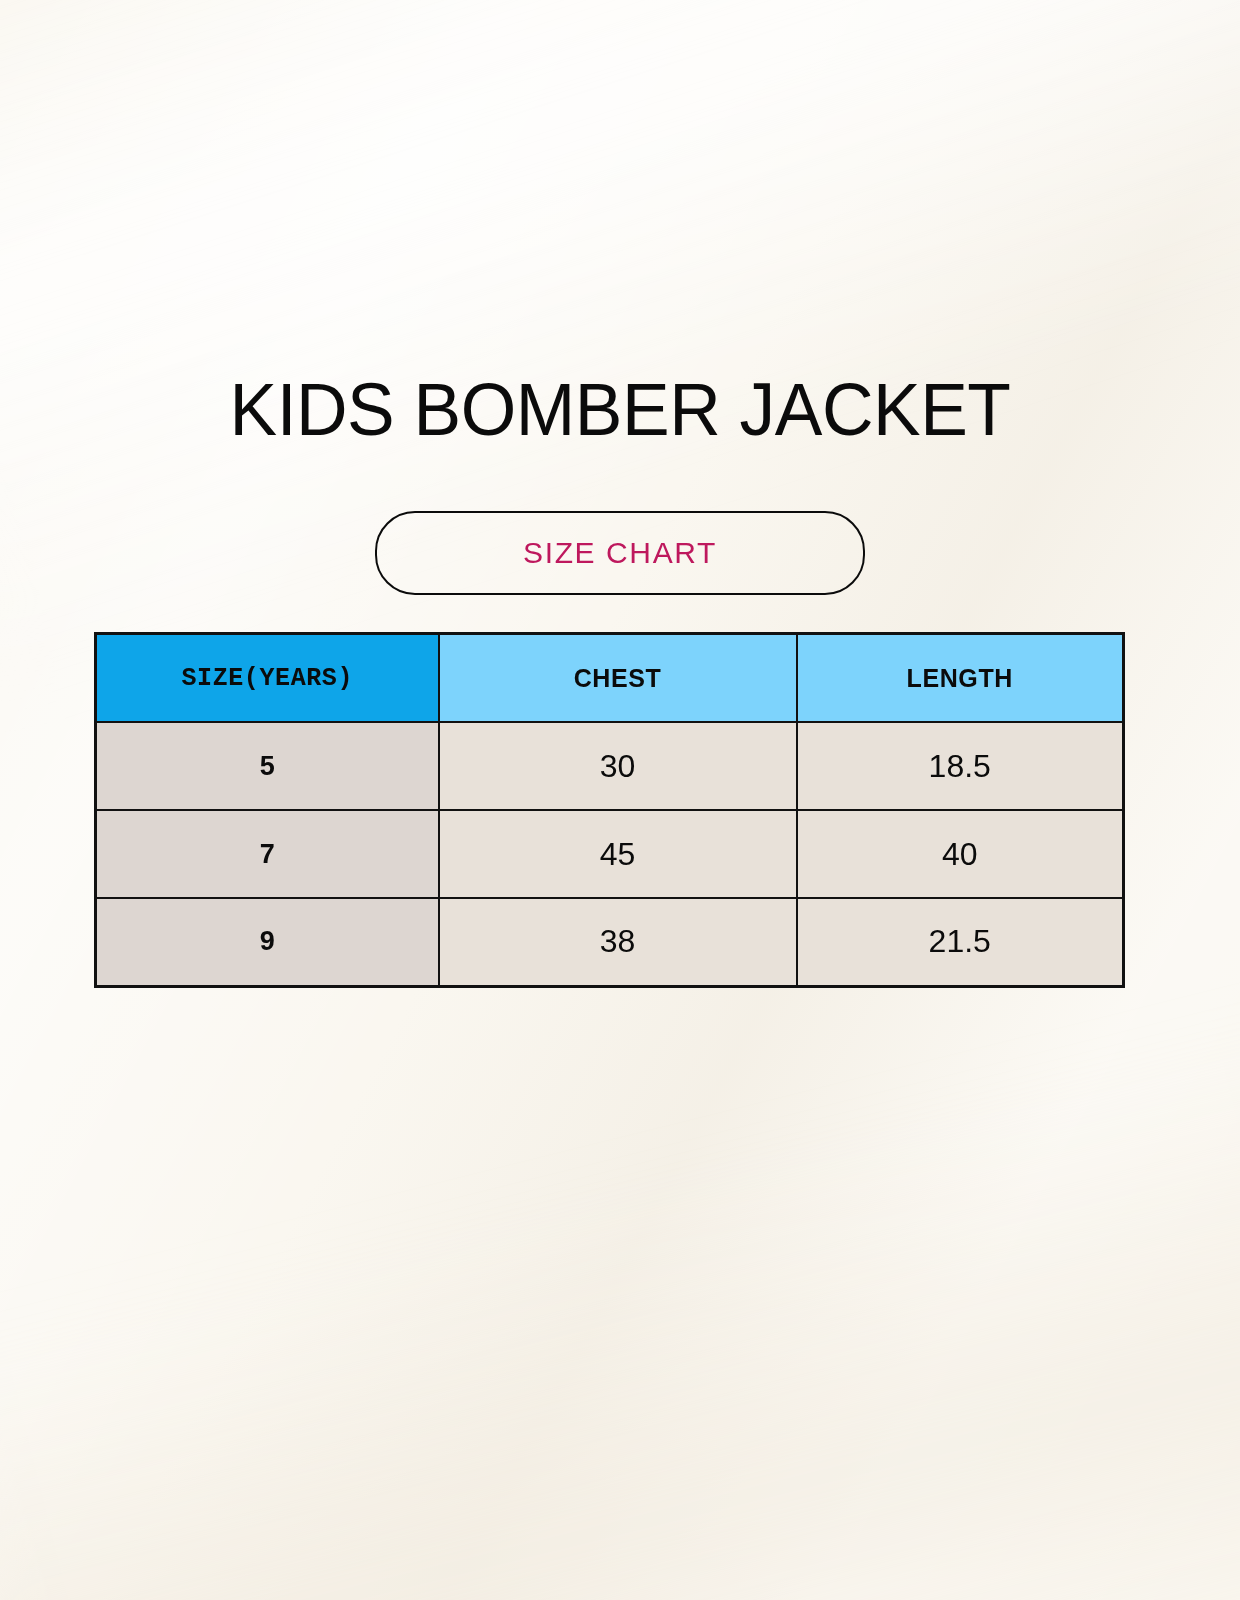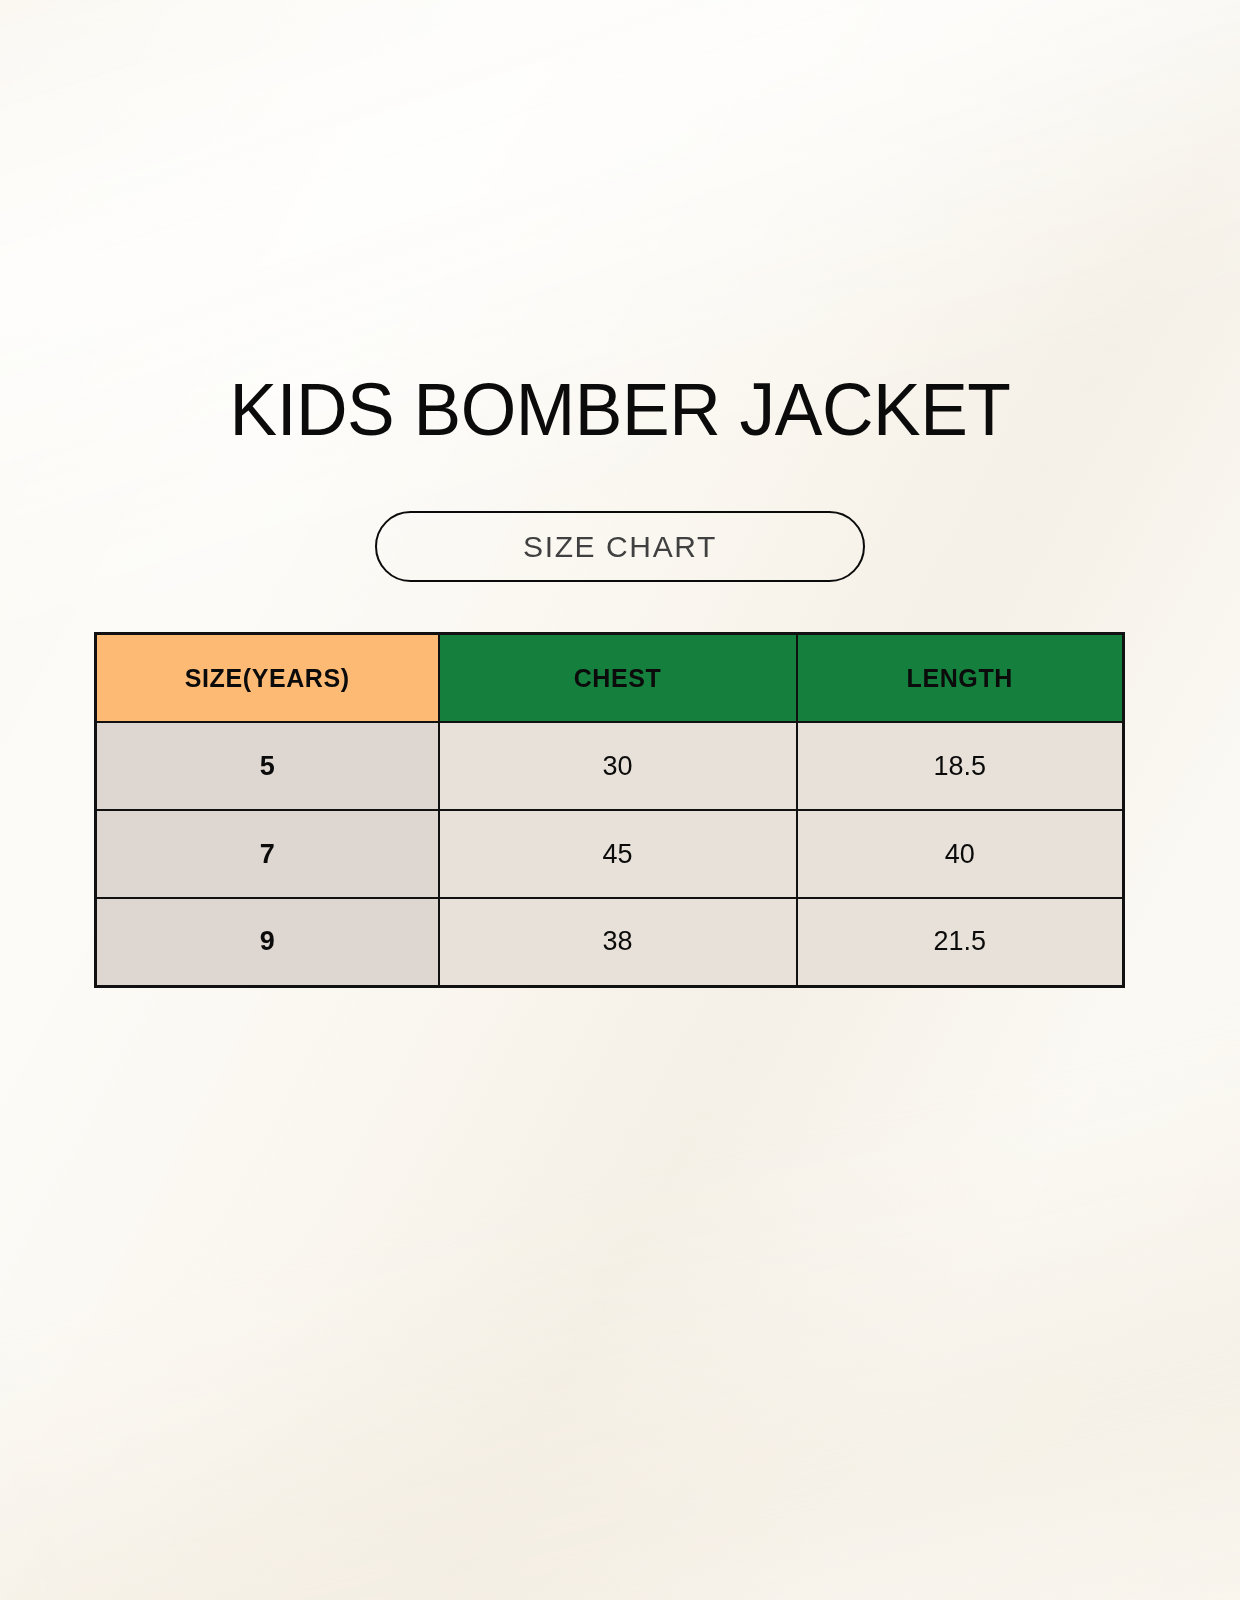--- a/index.html
+++ b/index.html
@@ -96,31 +96,31 @@
     position: absolute;
     left: 0;
     top: 511px;
     width: 1240px;
     display: flex;
     justify-content: center;
   }
   .pill {
     box-sizing: border-box;
     width: 490px;
-    height: 71px;
+    height: 84px;
     border: 2.5px solid #0B0B0B;
     border-radius: 40px;
     background: transparent;
     display: flex;
     align-items: center;
     justify-content: center;
     font-size: 30px;
     letter-spacing: 1.6px;
     font-weight: 400;
-    color: #404040;
+    color: #be185d;
   }
 
   
   .table-wrap {
     position: absolute;
     left: 94px;
     top: 632px;
     width: 1028px;
   }
   table.size-table {
@@ -141,32 +141,32 @@
     padding: 0;
     color: #0B0B0B;
   }
 
   thead th {
     height: 86px;
     font-size: 25px;
     font-weight: 700;
     letter-spacing: 0.6px;
   }
-  th.head-size   { background: #fdba74; }
-  th.head-metric { background: #15803d; }
+  th.head-size   { background: #0ea5e9; font-family: Liberation Mono, monospace; }
+  th.head-metric { background: #7dd3fc; }
 
   tbody tr { height: 88px; }
   td.cell-size {
     background: #DDD6D1;
     font-size: 27px;
     font-weight: 700;
   }
   td.cell-val {
     background: #E8E1D9;
-    font-size: 27px;
+    font-size: 32px;
     font-weight: 400;
   }
 
   
   .footnote {
     position: absolute;
     left: 94px;
     top: 1166px;
     width: 1028px;
     text-align: right;

